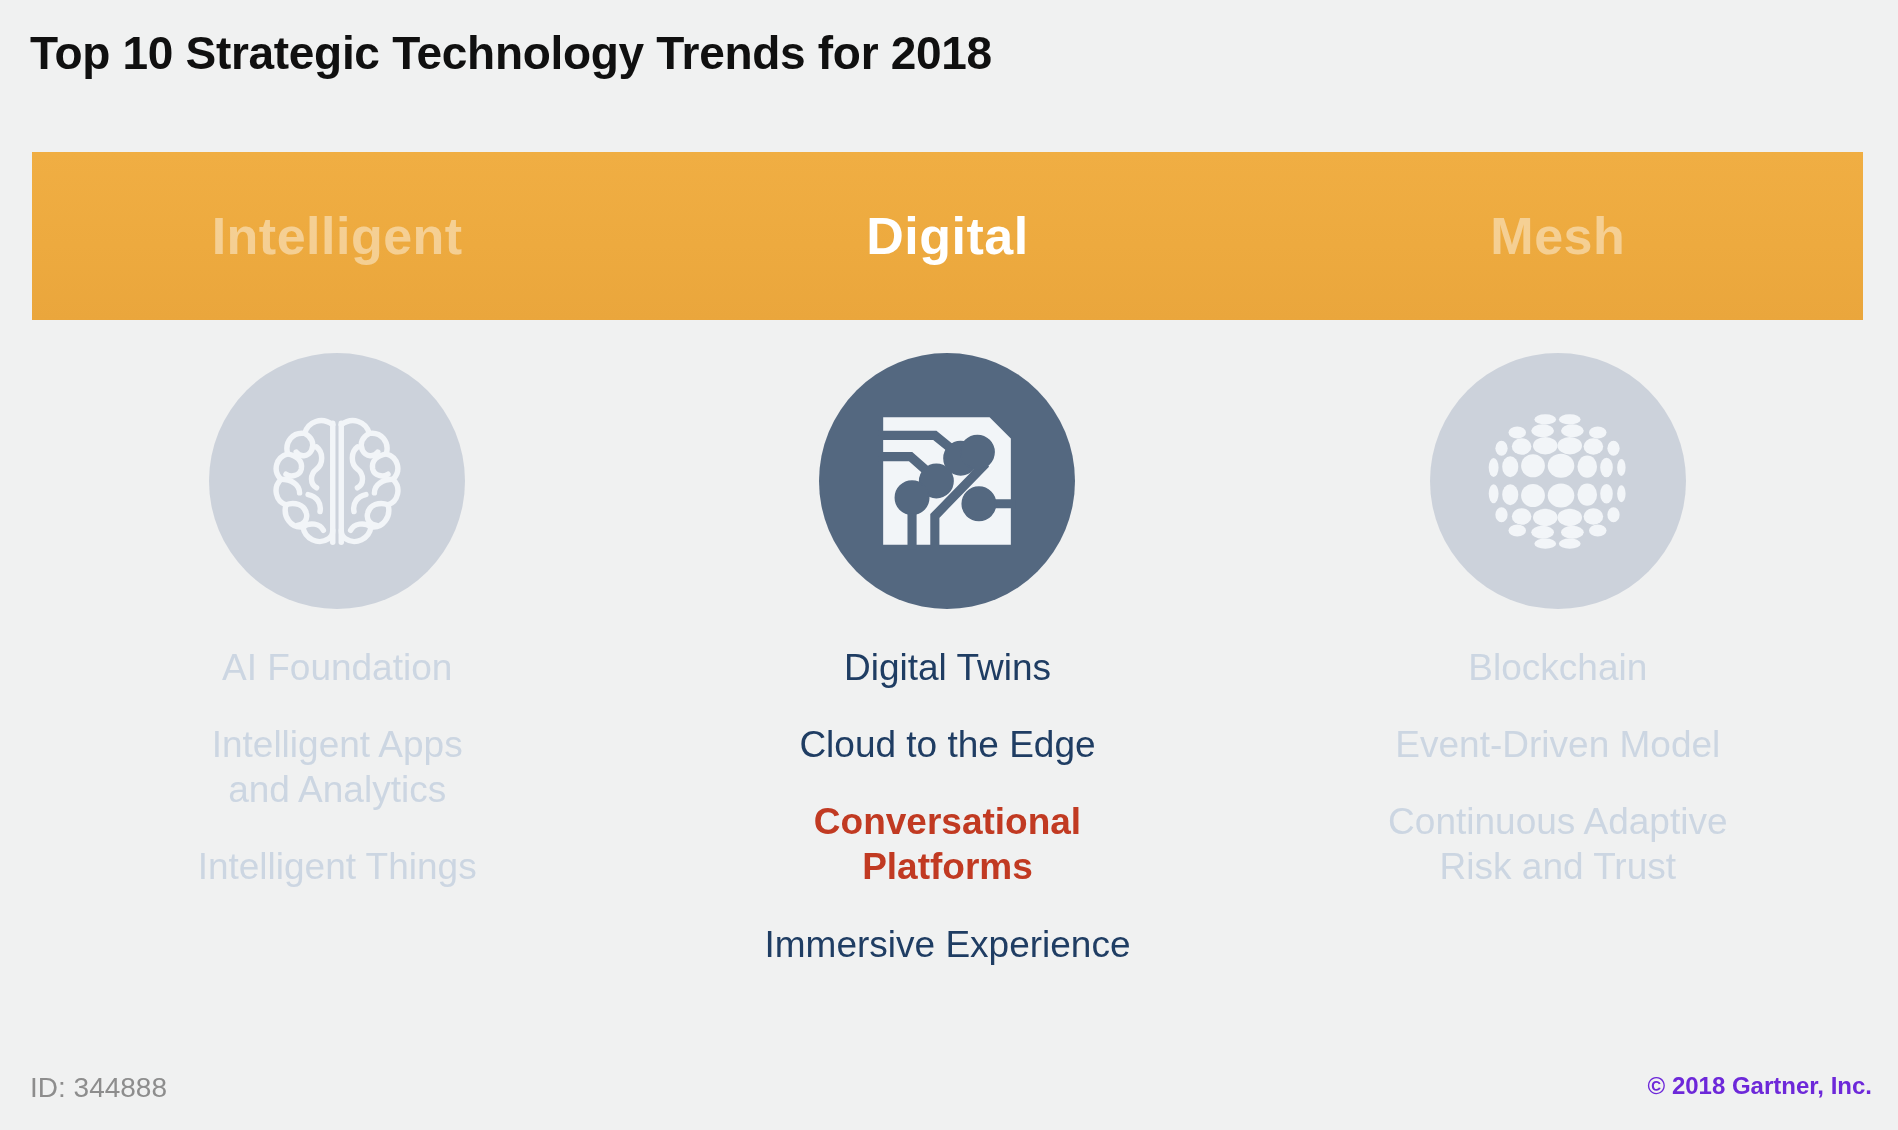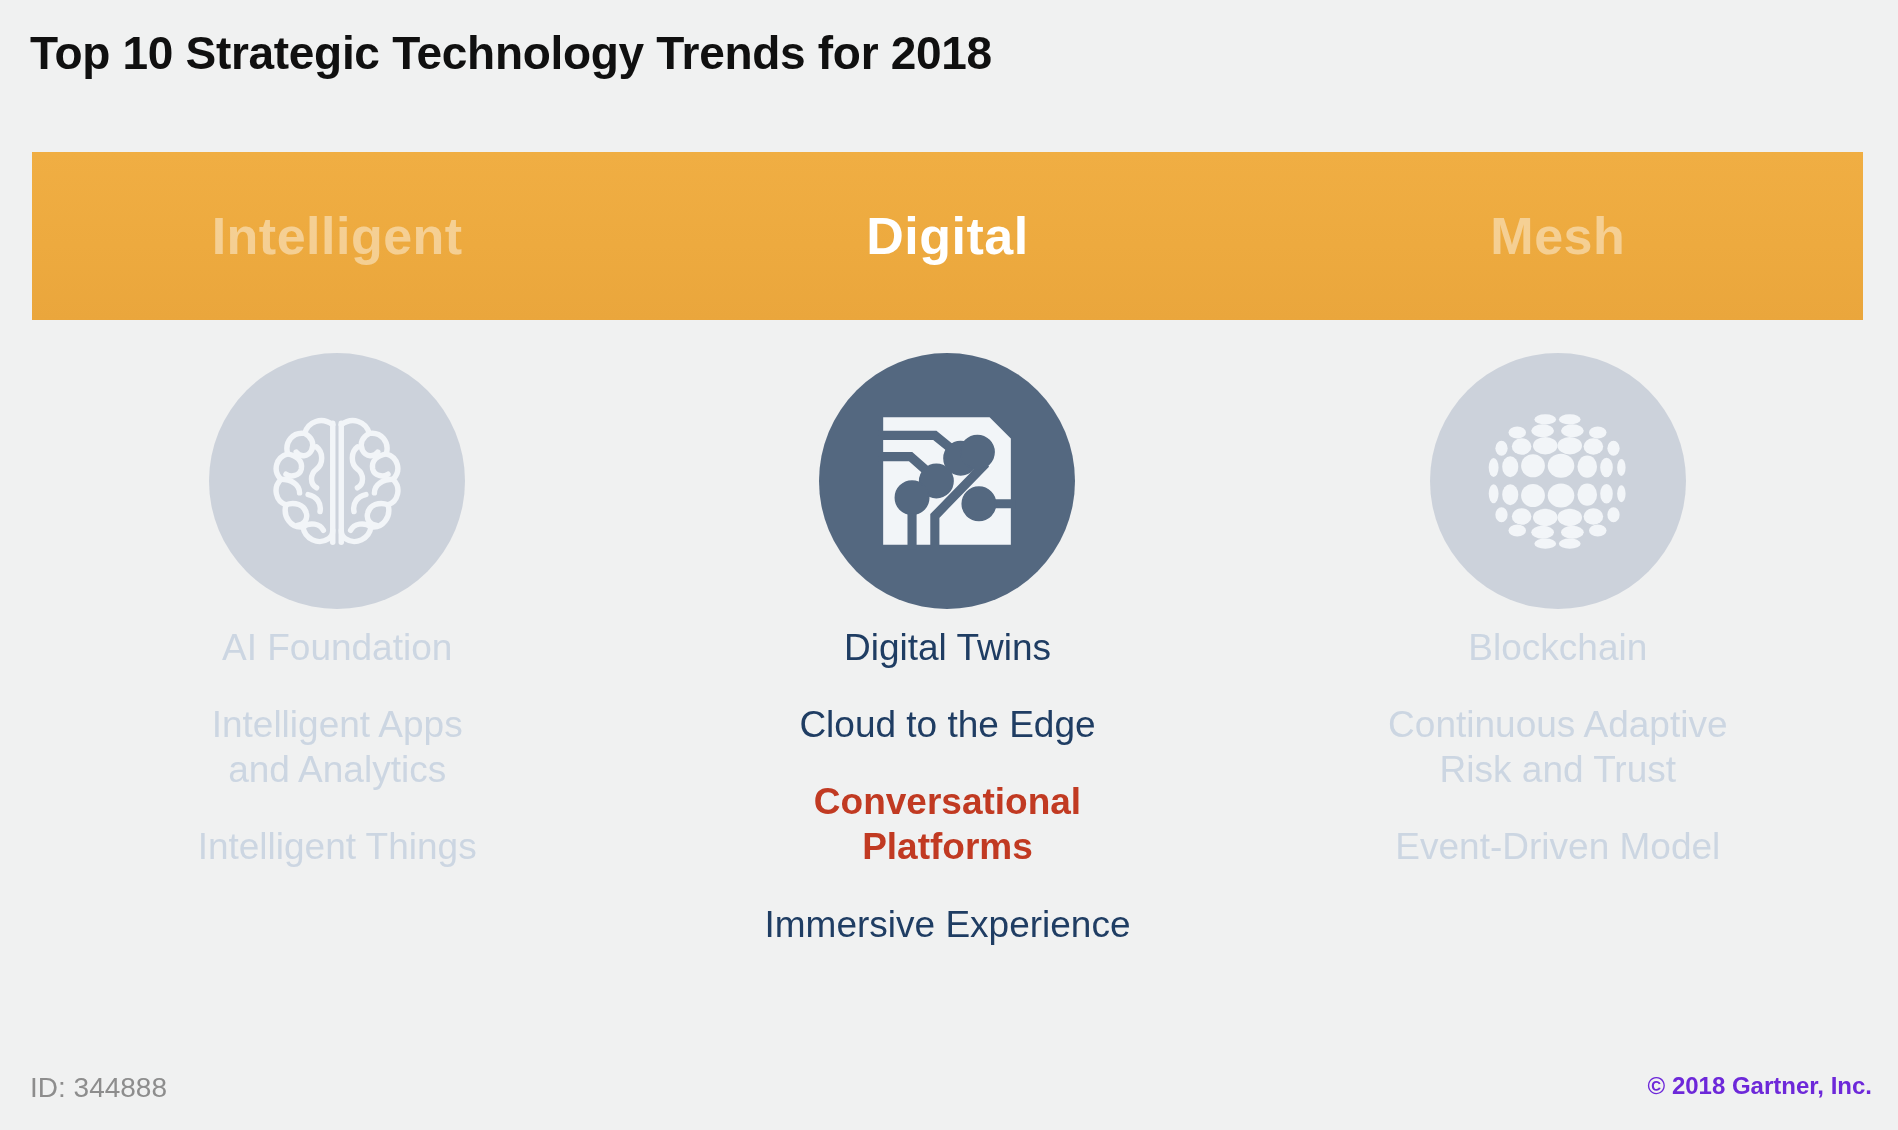--- a/index.html
+++ b/index.html
@@ -75,21 +75,21 @@
     align-items: center;
     justify-content: center;
     flex: 0 0 auto;
   }
   .icon-circle.dim    { background: #ccd2db; }
   .icon-circle.active { background: #546880; }
   .icon-circle svg { display: block; }
 
   
   .trend-list {
-    margin-top: 16px;
+    margin-top: 36px;
     width: 100%;
     display: flex;
     flex-direction: column;
     align-items: center;
   }
   .trend {
     text-align: center;
     font-size: 37px;
     line-height: 1.22;
     margin-bottom: 32px;
@@ -262,23 +262,23 @@
           <ellipse cx="58.5" cy="79" rx="6.5" ry="3.7"></ellipse>
           <ellipse cx="73" cy="78" rx="5.0" ry="3.4"></ellipse>
 
           <ellipse cx="43" cy="85.5" rx="6.2" ry="2.9"></ellipse>
           <ellipse cx="57" cy="85.5" rx="6.2" ry="2.9"></ellipse>
         </g>
       </svg>
     </div>
     <div class="trend-list">
       <div class="trend dim">Blockchain</div>
+      <div class="trend dim">Event-Driven Model</div>
       <div class="trend dim">Continuous Adaptive
 Risk and Trust</div>
-      <div class="trend dim">Event-Driven Model</div>
     </div>
   </div>
 
 </div>
 
 <div id="footer">
   <div id="footer-id">ID: 344888</div>
   <div id="footer-copyright">© 2018 Gartner, Inc.</div>
 </div>
 

